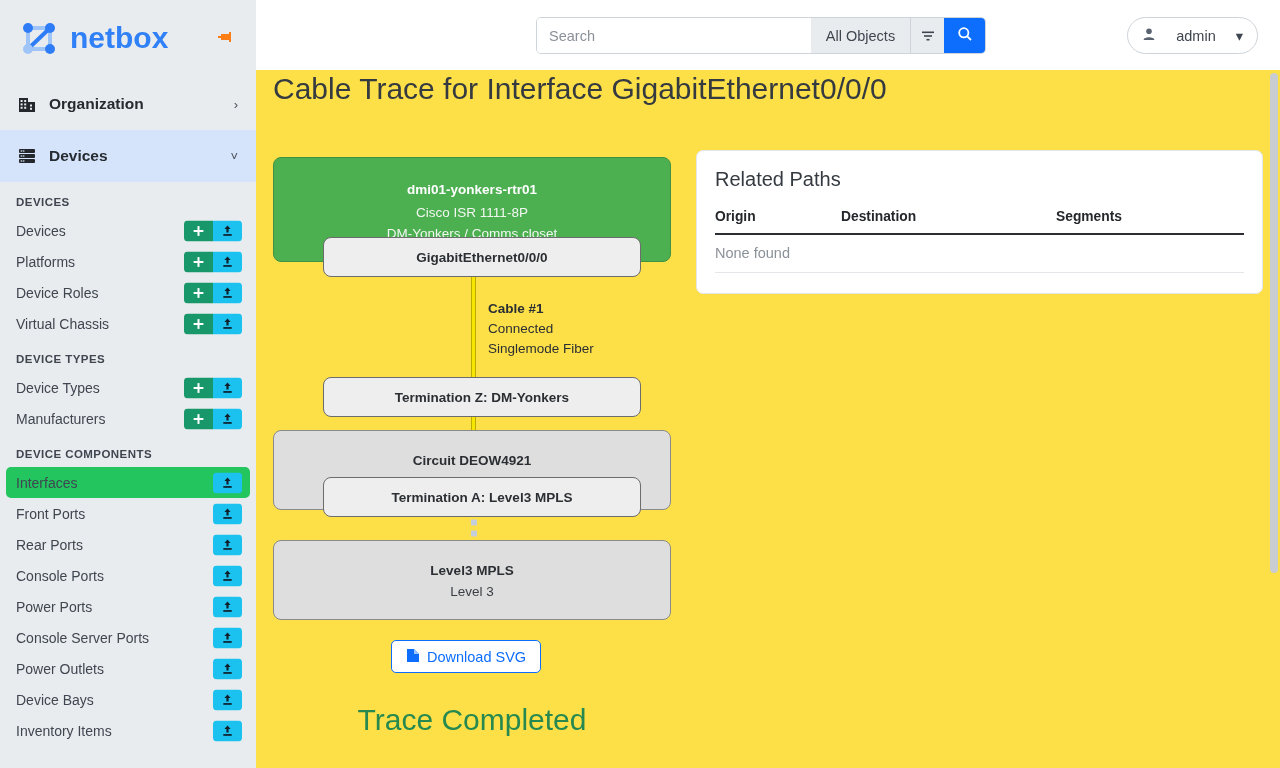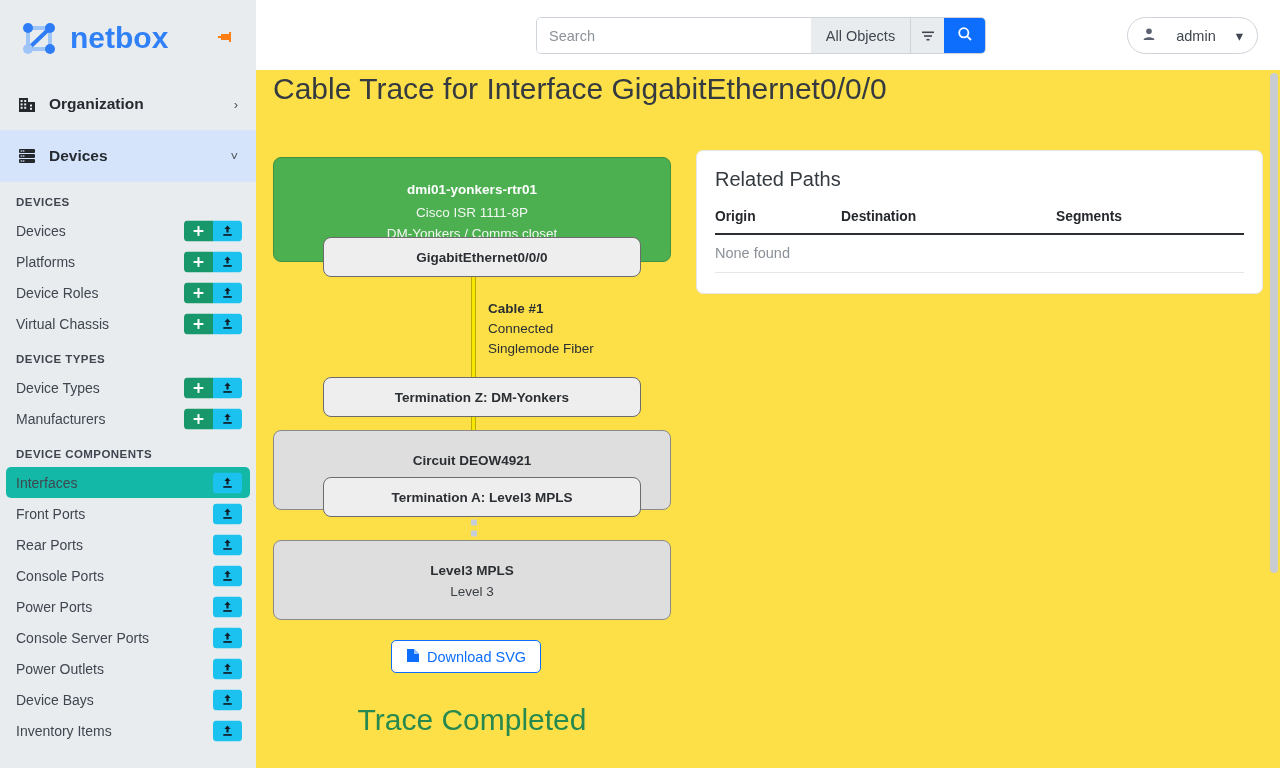--- a/index.html
+++ b/index.html
@@ -50,21 +50,21 @@
   }
   .nav-item {
     position: relative;
     height: 31px;
     display: flex; align-items: center;
     margin: 0 6px;
     padding-left: 10px;
     border-radius: 5px;
     cursor: pointer;
   }
-  .nav-item.sel { background: #14b8a6; }
+  .nav-item.sel { background: #22c55e; }
   .nav-item .ni-label { font-size: 14px; color: #3f4650; }
   .nav-btns {
     position: absolute; right: 8px; top: 50%; transform: translateY(-50%);
     display: flex; border-radius: 4px; overflow: hidden;
   }
   .nb {
     width: 29px; height: 21px;
     display: flex; align-items: center; justify-content: center;
     cursor: pointer;
   }

